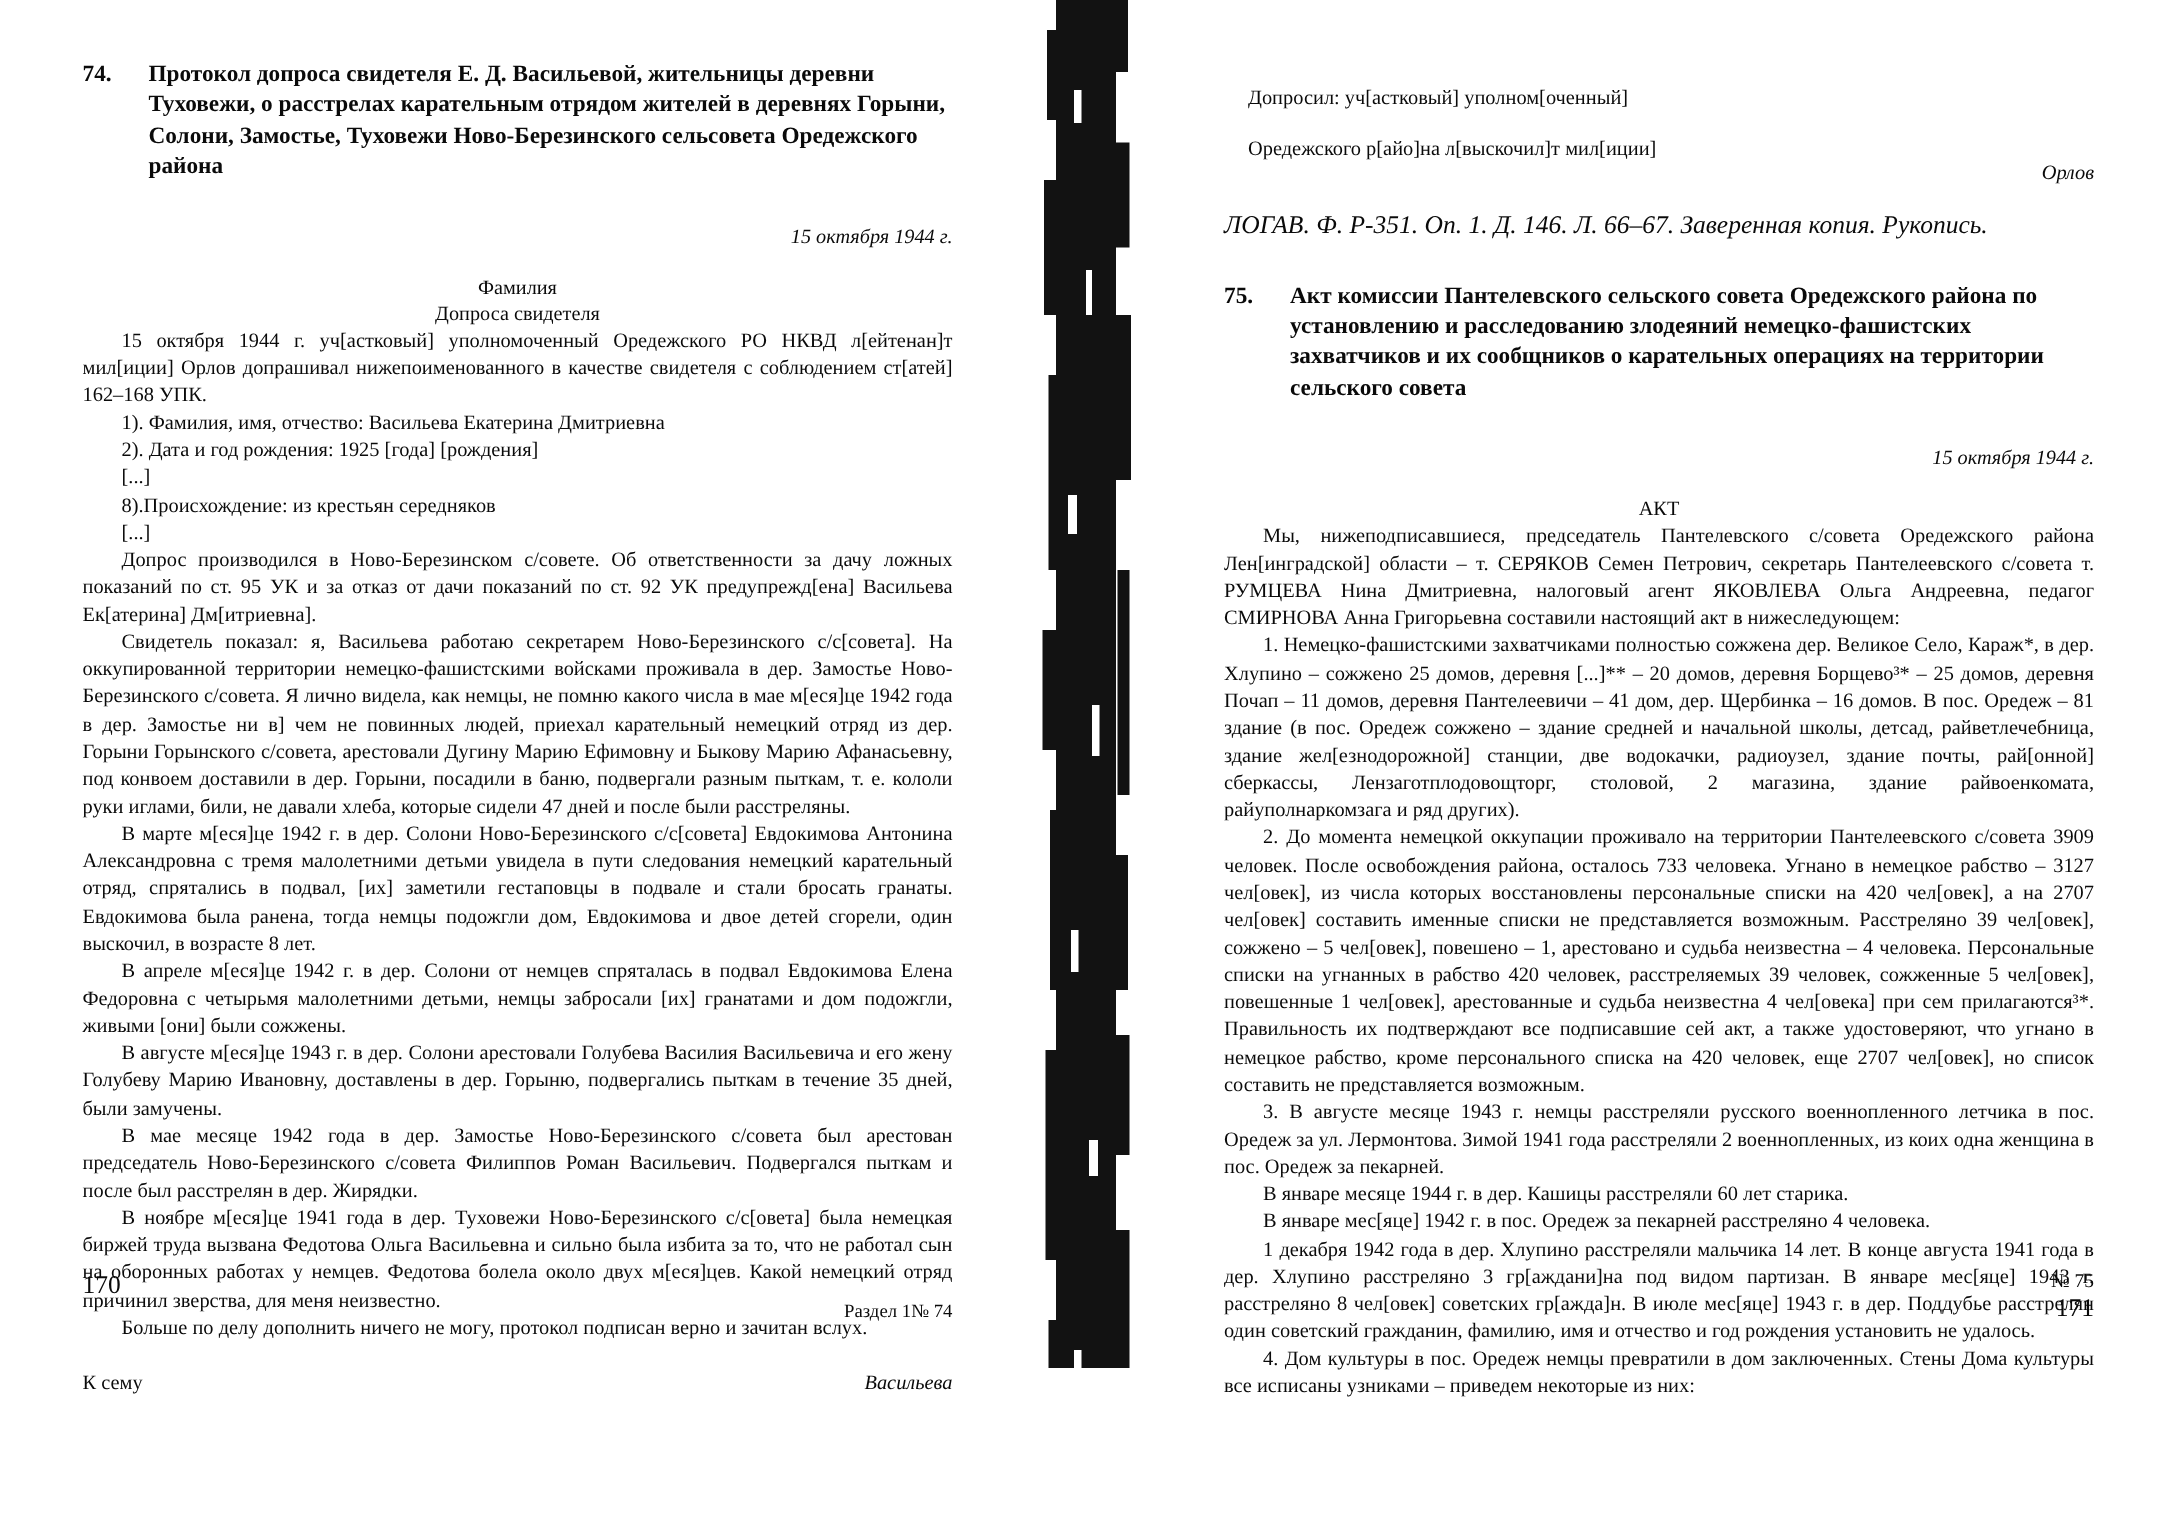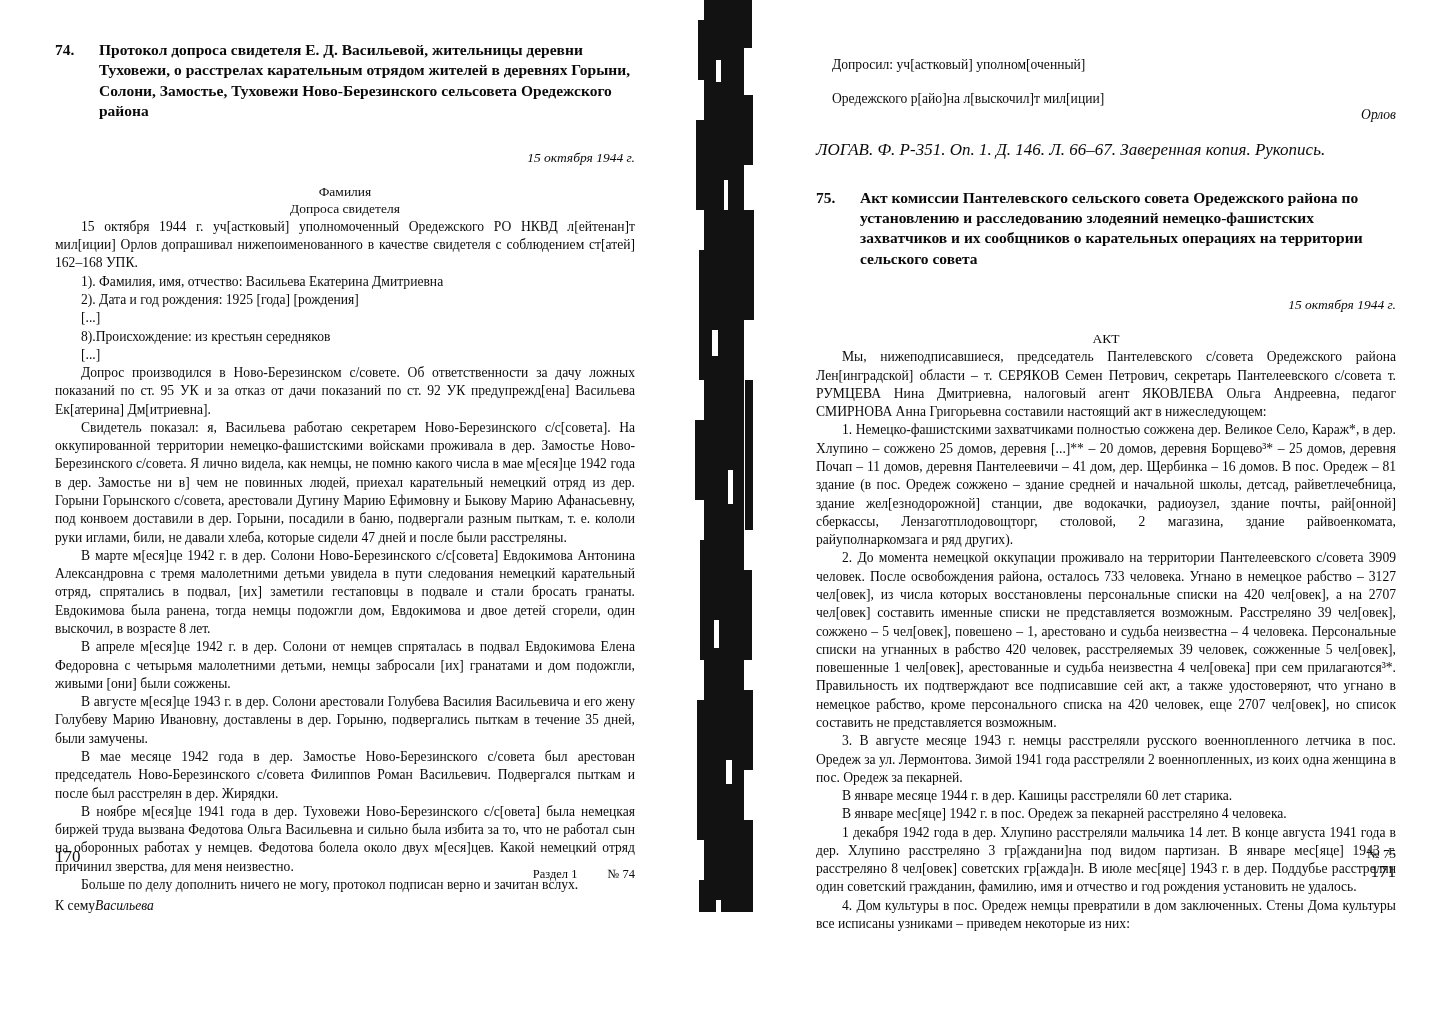--- a/index.html
+++ b/index.html
@@ -81,23 +81,23 @@
   }
   p.body {
     margin: 0;
     font-size: 13.6px;
     line-height: 1.345;
     text-align: justify;
     text-indent: 26px;
     hyphens: manual;
   }
   .sign-row {
-    margin-top: 4px;
-    display: flex;
-    justify-content: flex-start;
+    margin-top: 20px;
+    display: flex;
+    justify-content: space-between;
     font-size: 13.6px;
   }
   .sign-italic {
     font-style: italic;
   }
   .src-note {
     font-style: italic;
     font-size: 17px;
     margin: 16px 0 26px 0;
     line-height: 1.35;
@@ -126,21 +126,20 @@
     font-size: 13px;
     flex-direction: column;
   }
   .folio {
     font-size: 17px;
     font-weight: normal;
   }
   .footer-left .folio { margin-right: auto; }
   .footer-center {
     display: flex;
-    gap: 30px;
     font-size: 12.5px;
   }
   .footer-left {
     justify-content: space-between;
   }
   .footer-right {
     justify-content: space-between;
   }
   .spacer { flex: 1; }
 </style>

